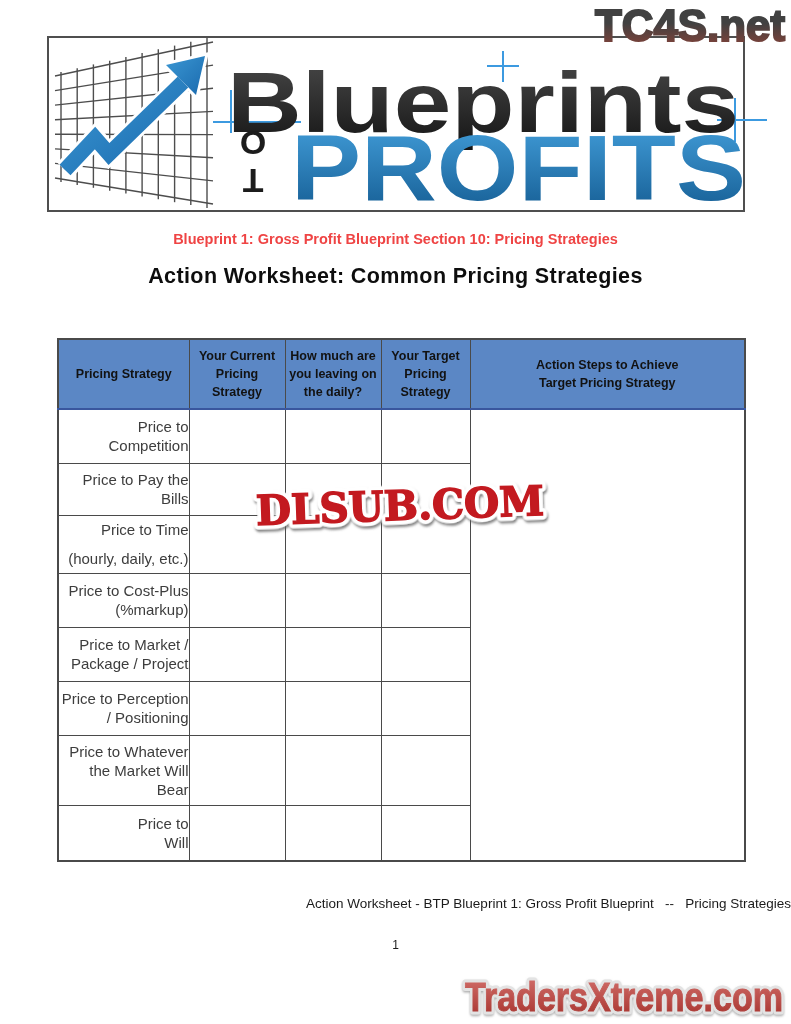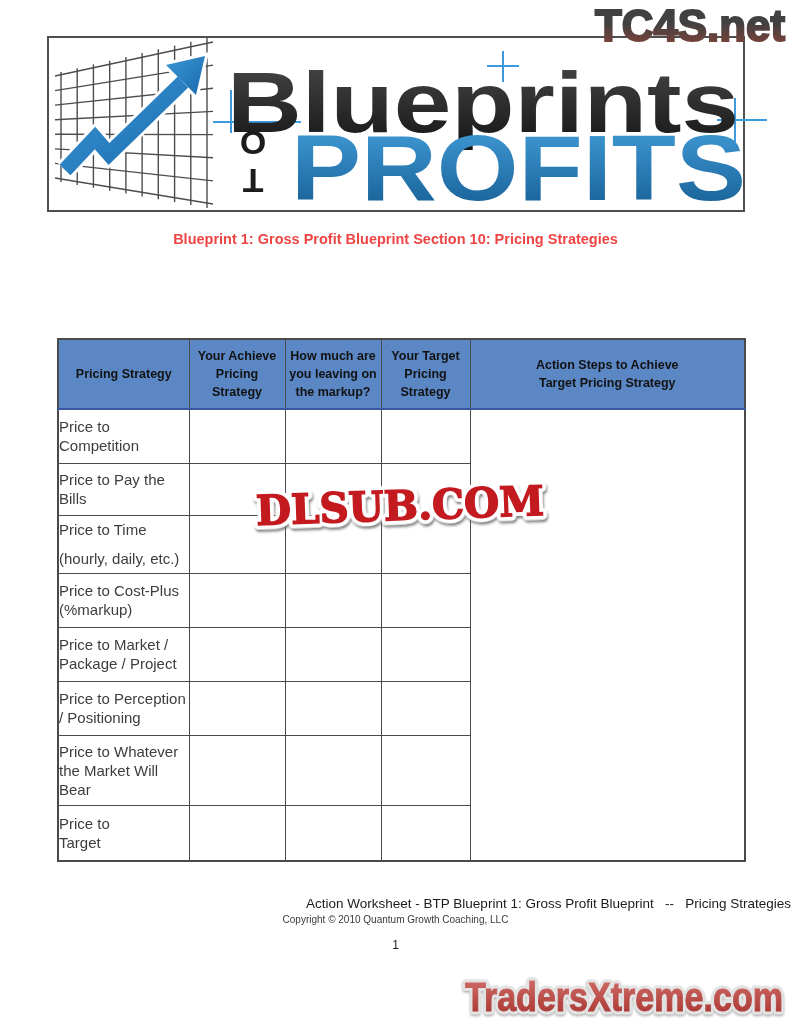--- a/index.html
+++ b/index.html
@@ -32,21 +32,21 @@
 
   
   .tbl-wrap{left:57px;top:338px;}
   table{border-collapse:collapse;table-layout:fixed;width:687px;border:2px solid var(--table-border,#4a4a4a);}
   th,td{border:1px solid var(--table-border,#4a4a4a);padding:0;}
   thead tr{height:70px;}
   th{background:var(--header-bg,#5b87c5);color:var(--header-text,#121212);
      font-size:12.5px;font-weight:bold;vertical-align:middle;text-align:center;
      border-bottom:2px solid var(--header-border,#39569e);}
   th .cl{line-height:18px;}
-  td.label{font-size:15px;color:var(--body-text,#3d3d3d);text-align:left;vertical-align:middle;}
+  td.label{font-size:15px;color:var(--body-text,#3d3d3d);text-align:right;vertical-align:middle;}
   td.label .cl{line-height:19px;}
   tr.gap td.label .cl + .cl{margin-top:10px;}
   tbody tr:nth-child(1){height:54px;} tbody tr:nth-child(2){height:52px;padding-left:34px;}
   tbody tr:nth-child(3){height:58px;} tbody tr:nth-child(4){height:54px;}
   tbody tr:nth-child(5){height:54px;} tbody tr:nth-child(6){height:54px;}
   tbody tr:nth-child(7){height:70px;margin-top:6px;} tbody tr:nth-child(8){height:56px;}
 
   
   .dlsub-svg{left:246px;top:476px;width:308px;height:60px;overflow:visible;z-index:6;}
   .traders-svg{left:458px;top:972px;width:333px;height:52px;overflow:visible;z-index:6;}
@@ -129,44 +129,45 @@
       <linearGradient id="tcGrad" x1="0" y1="0" x2="0" y2="1">
         <stop offset="0" class="s-tc-top"></stop>
           <stop offset="0.45" class="s-tc-top"></stop>
           <stop offset="1" class="s-tc-bot"></stop>
       </linearGradient>
     </defs>
     <text x="205" y="41" text-anchor="end" font-family="Liberation Sans, sans-serif" font-weight="bold" font-size="44" textLength="190" lengthAdjust="spacingAndGlyphs" fill="url(#tcGrad)" stroke="url(#tcGrad)" stroke-width="2">TC4S.net</text>
   </svg>
 
   <div class="abs h-section">Blueprint 1: Gross Profit Blueprint Section 10: Pricing Strategies</div>
+  <div class="abs h-title">Action Worksheet: Common Pricing Strategies</div>
 
   <div class="abs tbl-wrap">
     <table>
       <colgroup>
         <col style="width:131px">
           <col style="width:96px">
           <col style="width:96px">
         <col style="width:89px">
           <col style="width:275px">
       </colgroup>
       <thead>
         <tr>
             <th>
               <div class="cl">Pricing Strategy</div>
             </th>
             <th>
-              <div class="cl">Your Achieve</div>
+              <div class="cl">Your Current</div>
               <div class="cl">Pricing</div>
               <div class="cl">Strategy</div>
             </th>
             <th>
               <div class="cl">How much are</div>
               <div class="cl">you leaving on</div>
-              <div class="cl">the markup?</div>
+              <div class="cl">the daily?</div>
             </th>
             <th>
               <div class="cl">Your Target</div>
               <div class="cl">Pricing</div>
               <div class="cl">Strategy</div>
             </th>
             <th>
               <div class="cl">Action Steps to Achieve</div>
               <div class="cl">Target Pricing Strategy</div>
             </th>
@@ -234,21 +235,21 @@
               <div class="cl">the Market Will</div>
               <div class="cl">Bear</div>
             </td>
             <td class="blank"></td>
             <td class="blank"></td>
             <td class="blank"></td>
           </tr>
           <tr>
             <td class="label">
               <div class="cl">Price to</div>
-              <div class="cl">Target</div>
+              <div class="cl">Will</div>
             </td>
             <td class="blank"></td>
             <td class="blank"></td>
             <td class="blank"></td>
           </tr>
         </tbody>
     </table>
   </div>
 
   <svg class="abs dlsub-svg" viewBox="0 0 308 60">
@@ -257,21 +258,20 @@
         <feDropShadow dx="1" dy="2.5" stdDeviation="1.2" flood-color="#5a5a5a" flood-opacity="0.75"></feDropShadow>
       </filter>
     </defs>
     <g transform="rotate(-2 154 30)">
       <text x="154" y="44" text-anchor="middle" font-family="DejaVu Serif, serif" font-weight="bold" font-size="41" textLength="288" lengthAdjust="spacingAndGlyphs" fill="#ffffff" stroke="#ffffff" stroke-width="9" stroke-linejoin="round" filter="url(#dlShadow)">DLSUB.COM</text>
       <text x="154" y="44" text-anchor="middle" font-family="DejaVu Serif, serif" font-weight="bold" font-size="41" textLength="288" lengthAdjust="spacingAndGlyphs" fill="var(--dlsub-red,#c31a20)" stroke="var(--dlsub-red,#c31a20)" stroke-width="1.5">DLSUB.COM</text>
     </g>
   </svg>
 
   <div class="abs f1">Action Worksheet - BTP Blueprint 1: Gross Profit Blueprint&nbsp;&nbsp; --&nbsp;&nbsp; Pricing Strategies</div>
-  <div class="abs f2">Copyright © 2010 Quantum Growth Coaching, LLC</div>
   <div class="abs fpage">1</div>
 
   <svg class="abs traders-svg" viewBox="0 0 333 52">
     <defs>
       <linearGradient id="txGrad" x1="0" y1="0" x2="0" y2="1">
         <stop offset="0" class="s-tx-top"></stop>
           <stop offset="1" class="s-tx-bot"></stop>
       </linearGradient>
       <filter id="txShadow" x="-20%" y="-20%" width="140%" height="140%">
         <feDropShadow dx="0" dy="1.5" stdDeviation="1.2" flood-color="#888888" flood-opacity="0.7"></feDropShadow>

